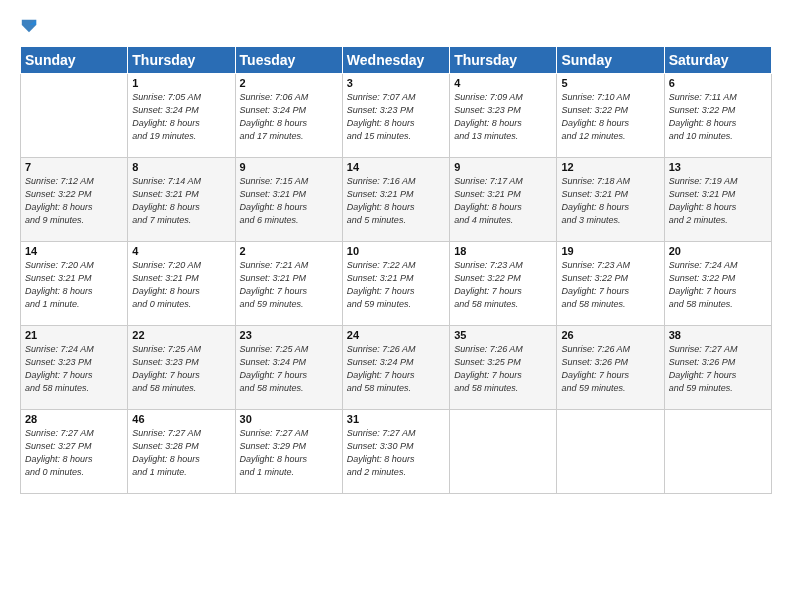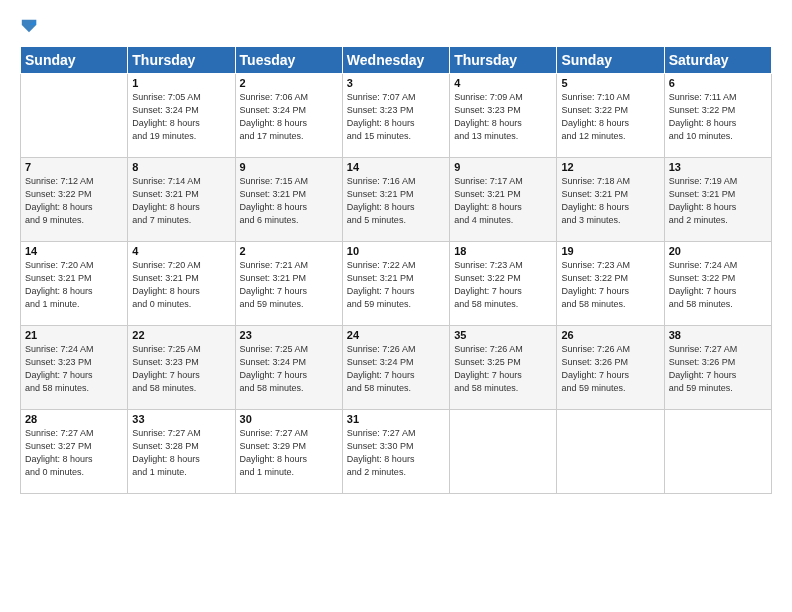--- a/index.html
+++ b/index.html
@@ -77,20 +77,21 @@
     .day-number {
       font-size: 11px;
       font-weight: bold;
       color: #111;
       margin-bottom: 2px;
     }
     .day-info {
       font-size: 9px;
       color: #333;
       line-height: 1.45;
+      font-style: italic;
     }
     .empty-cell {
       background: #f9f9f9;
     }
     .row-alt td {
       background: #f5f5f5;
     }
     .row-normal td {
       background: #fff;
     }
@@ -245,21 +246,21 @@
             <div class="day-number">38</div>
             <div class="day-info">Sunrise: 7:27 AM<br>Sunset: 3:26 PM<br>Daylight: 7 hours<br>and 59 minutes.</div>
           </td>
         </tr>
         <tr class="row-normal">
           <td>
             <div class="day-number">28</div>
             <div class="day-info">Sunrise: 7:27 AM<br>Sunset: 3:27 PM<br>Daylight: 8 hours<br>and 0 minutes.</div>
           </td>
           <td>
-            <div class="day-number">33</div>
+            <div class="day-number">46</div>
             <div class="day-info">Sunrise: 7:27 AM<br>Sunset: 3:28 PM<br>Daylight: 8 hours<br>and 1 minute.</div>
           </td>
           <td>
             <div class="day-number">30</div>
             <div class="day-info">Sunrise: 7:27 AM<br>Sunset: 3:29 PM<br>Daylight: 8 hours<br>and 1 minute.</div>
           </td>
           <td>
             <div class="day-number">31</div>
             <div class="day-info">Sunrise: 7:27 AM<br>Sunset: 3:30 PM<br>Daylight: 8 hours<br>and 2 minutes.</div>
           </td>

